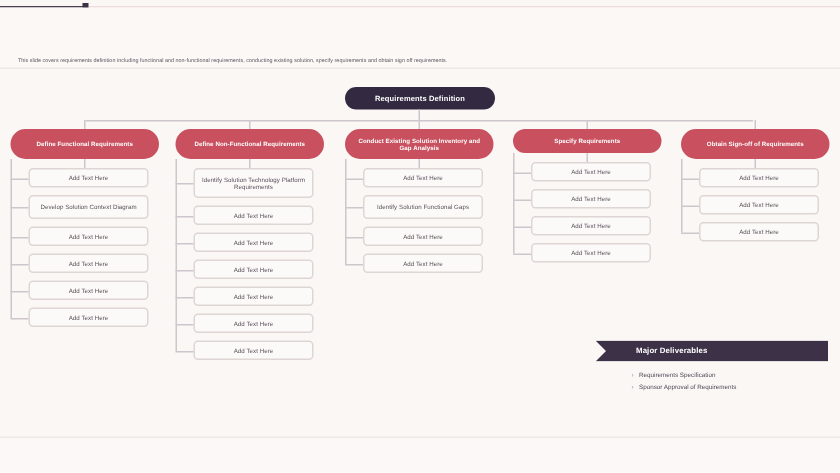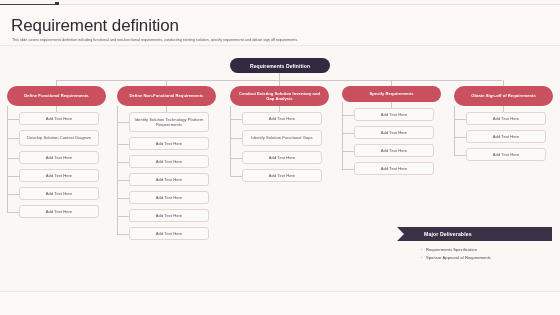--- a/index.html
+++ b/index.html
@@ -256,21 +256,20 @@
 </head>
 <body>
 
 <div class="slide">
 
   <div class="top-rule"></div>
   <div class="top-rule-dark"></div>
   <div class="top-rule-marker"></div>
 
   <div class="header">
-    <div class="page-title">Requirement definition</div>
     <div class="page-subtitle">This slide covers requirements definition including functional and non-functional requirements, conducting existing solution, specify requirements and obtain sign off requirements.</div>
   </div>
   <div class="header-sep"></div>
 
   <div class="canvas">
 
     <div class="root-node">
       <span class="root-node-label">Requirements Definition</span>
     </div>
     <div class="bus-stem"></div>

